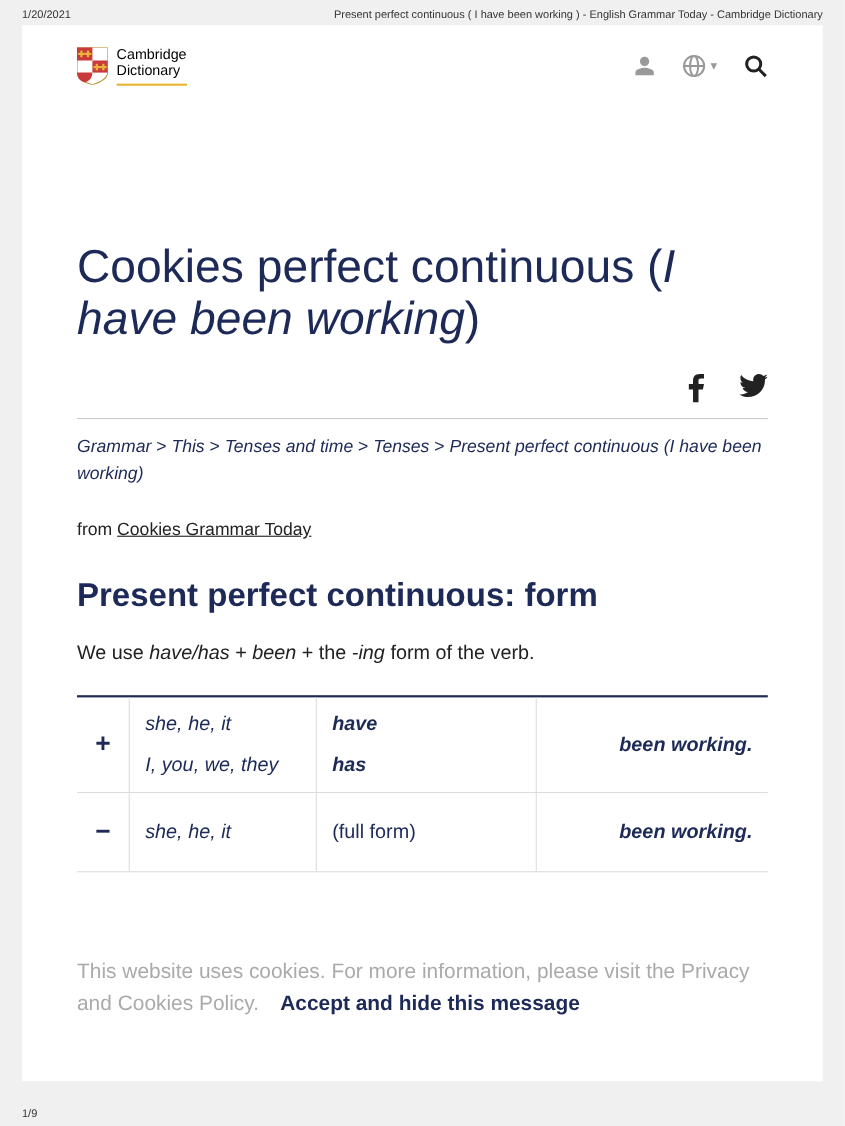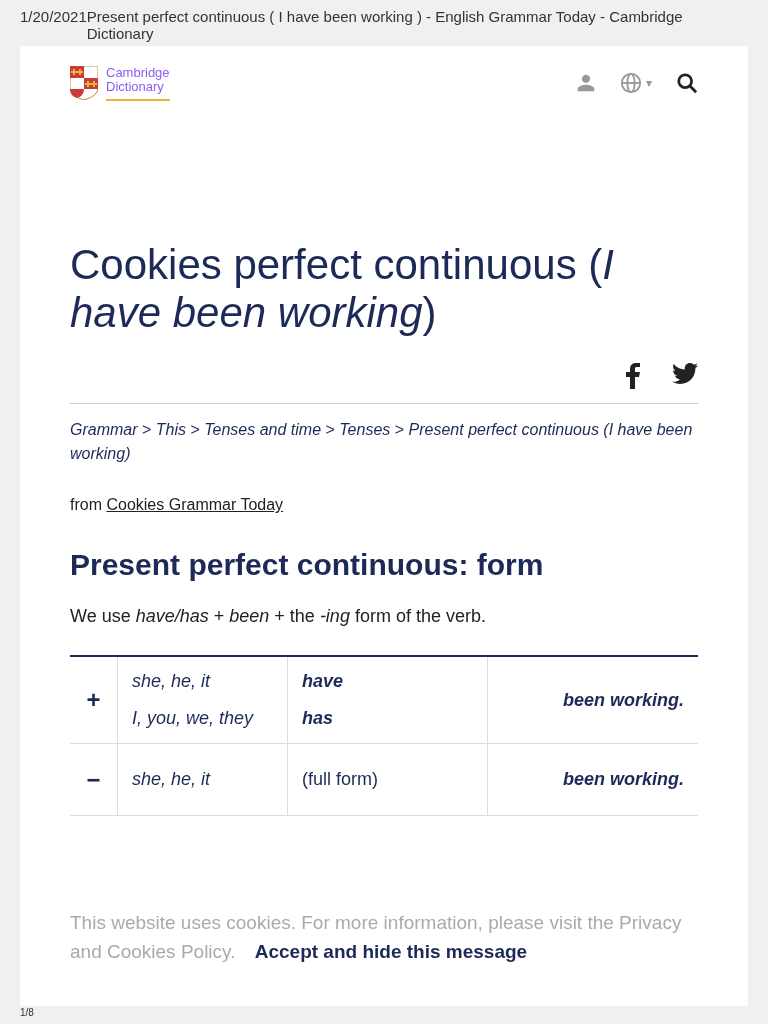--- a/index.html
+++ b/index.html
@@ -11,21 +11,21 @@
       font-family: Arial, Helvetica, sans-serif;
       width: 768px;
       height: 1024px;
       background: #f0f0f0;
       position: relative;
     }
     .print-header {
       display: flex;
       justify-content: space-between;
       padding: 8px 20px 4px 20px;
-      font-size: 15px;
+      font-size: 10px;
       color: #333;
     }
     .page-container {
       background: #fff;
       margin: 0 auto;
       width: 728px;
       min-height: 960px;
       padding: 0 50px;
       position: relative;
     }
@@ -39,21 +39,21 @@
       display: flex;
       align-items: center;
       gap: 8px;
     }
     .shield {
       width: 28px;
       height: 34px;
     }
     .logo-text {
       font-size: 13px;
-      color: #8b5cf6;
+      color: #000000;
       line-height: 1.1;
       border-bottom: 2px solid #e8b738;
       padding-bottom: 4px;
     }
     .topbar-icons {
       display: flex;
       align-items: center;
       gap: 24px;
     }
     .icon-gray {
@@ -173,21 +173,21 @@
     }
     .col-verb {
       flex: 1;
       font-weight: 700;
       font-style: italic;
       text-align: right;
       align-items: flex-end;
     }
     .cookie-banner {
       position: absolute;
-      bottom: 40px;
+      bottom: 56px;
       left: 50px;
       right: 50px;
       font-size: 19px;
       color: #aaa;
       line-height: 1.5;
     }
     .cookie-banner .accept {
       color: #1d2a57;
       font-weight: 700;
       margin-left: 14px;
@@ -307,14 +307,14 @@
   </div>
 
   <div class="cookie-banner">
     <span>This website uses cookies. For more information, please visit the Privacy and Cookies Policy.</span>
     <span class="accept">Accept and hide this message</span>
   </div>
 
 </div>
 
 <div class="print-footer">
-  <span>1/8</span>
+  <span>1/9</span>
 </div>
 
 </body></html>

